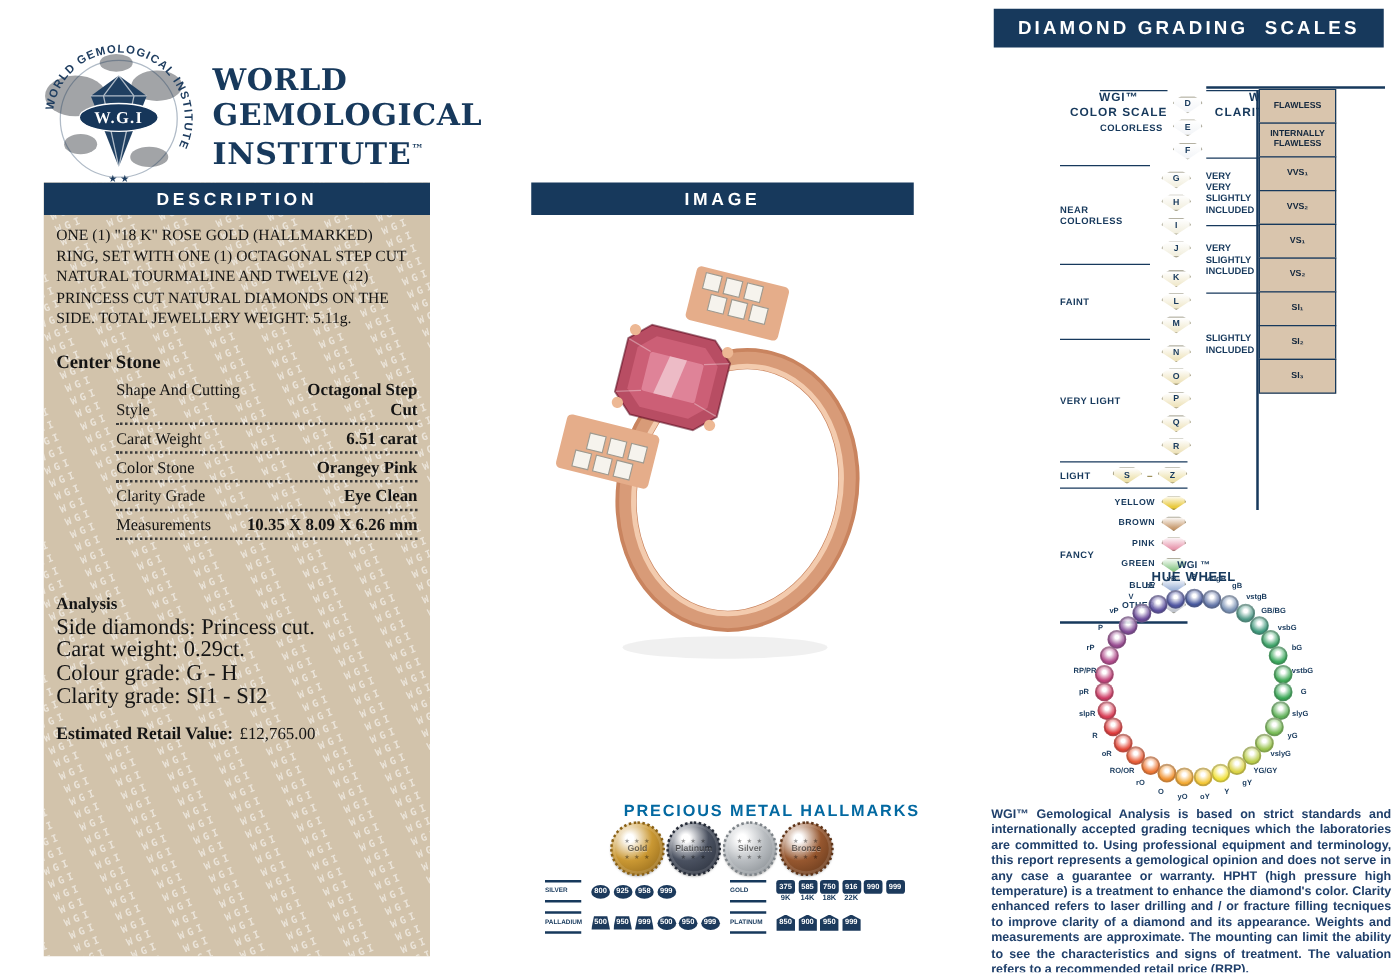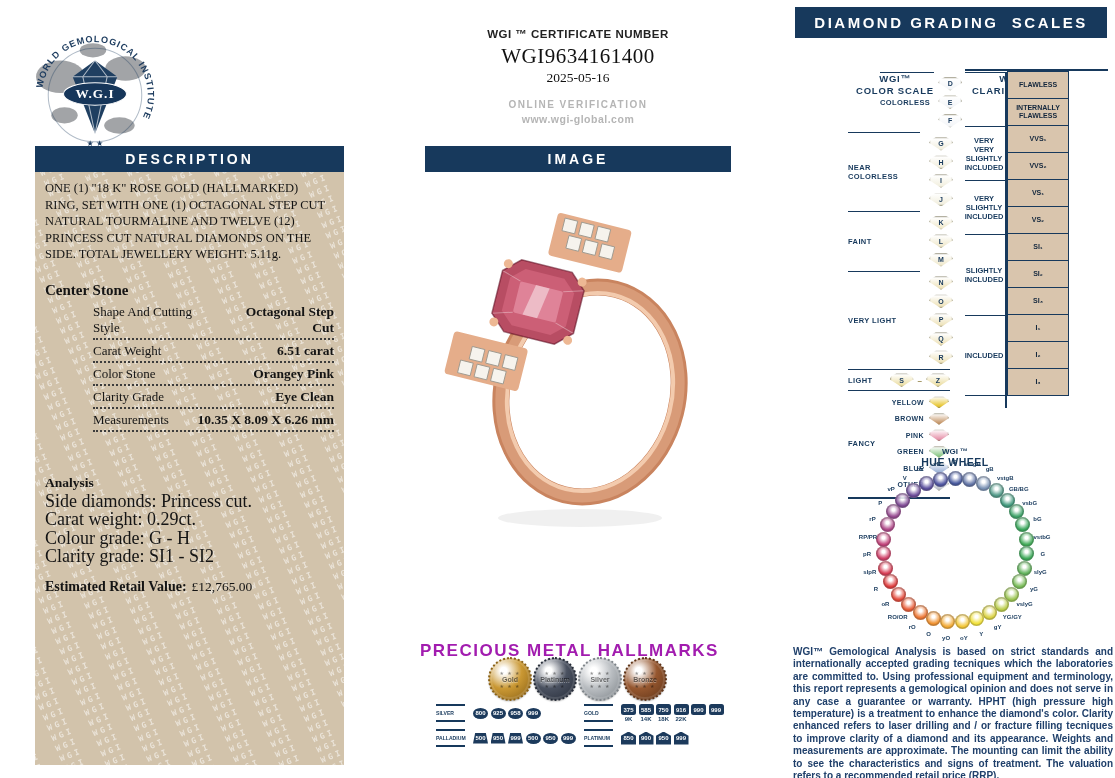--- a/index.html
+++ b/index.html
@@ -43,22 +43,22 @@
   .cert-date{font-family:"Liberation Serif",serif;font-size:13.5px;color:#111;margin-top:1px;}
   .ver-label{margin-top:13px;font-weight:bold;font-size:10px;color:#b5b5b5;letter-spacing:1.5px;}
   .ver-url{margin-top:3px;font-weight:bold;font-size:10.5px;color:#b5b5b5;letter-spacing:.5px;}
   .image-bar{position:absolute;left:425px;top:146px;width:306px;height:26px;}
   .ring-wrap{position:absolute;left:430px;top:174px;width:296px;height:372px;}
   .disclaimer{position:absolute;left:436px;top:551px;width:284px;height:75px;box-sizing:border-box;
               border:1.5px solid #555;border-radius:10px;display:flex;align-items:center;justify-content:center;
               padding:4px 12px;}
   .disclaimer p{margin:0;text-align:center;font-family:"Liberation Serif",serif;font-weight:bold;
                 font-size:9px;line-height:11.5px;color:#1c2b3a;}
-  .pm-header{position:absolute;left:420px;top:641px;width:316px;text-align:left;
-             font-weight:bold;font-size:17px;color:#a21caf;letter-spacing:1.5px;}
+  .pm-header{position:absolute;left:420px;top:641px;width:316px;text-align:right;
+             font-weight:bold;font-size:13px;color:#0369a1;letter-spacing:1.5px;}
   .medals{position:absolute;left:489px;top:658px;display:flex;}
   .medal{position:relative;width:42px;height:42px;border-radius:50%;margin-right:3px;
          background:radial-gradient(circle at 35% 30%, rgba(255,255,255,.25) 0 8%, var(--c) 45%, var(--d) 95%);
          box-shadow:0 1px 2px rgba(0,0,0,.4), inset 0 0 0 3px rgba(255,255,255,.12);
          outline:2px dotted var(--d);outline-offset:-1px;
          display:flex;flex-direction:column;align-items:center;justify-content:center;}
   .m-name{font-weight:bold;font-size:7px;color:rgba(0,0,0,.55);text-shadow:0 .5px 0 rgba(255,255,255,.35);}
   .m-stars{font-size:5px;line-height:6px;color:rgba(0,0,0,.4);letter-spacing:1px;}
   .hm-left{position:absolute;left:436px;top:704px;width:146px;}
   .hm-right{position:absolute;left:584px;top:704px;width:152px;}
@@ -106,21 +106,21 @@
   .fancy-row{display:flex;align-items:center;height:16.5px;}
   .fancy-name{width:46px;text-align:right;padding-right:5px;font-weight:bold;font-size:7px;color:#17395c;letter-spacing:.4px;}
   .cs-bottom{width:102px;height:1.5px;background:#17395c;margin-top:4px;}
 
   .cl-wrap{position:absolute;left:965px;top:72px;width:145px;}
   .cl-vline{position:absolute;left:40px;top:0;width:1.5px;height:336px;background:#17395c;}
   .cl-group{display:flex;}
   .cl-group.lined .cl-glabel{border-top:1.5px solid #17395c;}
   .cl-group.last .cl-glabel{border-bottom:1.5px solid #17395c;}
   .cl-glabel{width:42px;box-sizing:border-box;padding:0 4px 0 0;display:flex;align-items:center;justify-content:center;
-             text-align:center;font-weight:bold;font-size:7.5px;line-height:9px;color:#17395c;}
+             text-align:left;font-weight:bold;font-size:7.5px;line-height:9px;color:#17395c;}
   .cl-boxes{display:flex;flex-direction:column;width:62px;}
   .cl-box{height:28px;box-sizing:border-box;background:#d9c5ad;border:1px solid #17395c;margin-top:-1px;
           display:flex;align-items:center;justify-content:center;text-align:center;
           font-weight:bold;font-size:7px;line-height:8.5px;color:#12263c;padding:0 4px;}
 
   .hue-host{position:absolute;left:840px;top:445px;width:230px;height:200px;}
   .hue-title{position:absolute;left:0;top:2px;width:100%;text-align:center;color:#17395c;font-weight:bold;}
   .hue-title .t1{font-size:8px;}
   .hue-title .t2{font-size:10.5px;letter-spacing:.5px;}
   .stone{position:absolute;width:15px;height:15px;border-radius:50%;
@@ -159,20 +159,25 @@
         <line x1="60" y1="26" x2="72" y2="42"></line>
         <line x1="48" y1="42" x2="60" y2="98"></line>
         <line x1="72" y1="42" x2="60" y2="98"></line>
       </g>
     </g>
     <ellipse cx="60" cy="59" rx="31" ry="11" fill="#16365a" stroke="#ffffff" stroke-width="1"></ellipse>
     <text x="60" y="63" text-anchor="middle" font-family="Liberation Serif, serif" font-weight="bold" font-size="13" fill="#ffffff" letter-spacing="1">W.G.I</text>
     <text x="60" y="110" text-anchor="middle" font-size="8" fill="#1d3c5f">★ ★</text>
   </svg>
 
+  <div class="brand-title">
+    <div>WORLD</div>
+    <div>GEMOLOGICAL</div>
+    <div><span>INSTITUTE</span><sup>™</sup></div>
+  </div>
 
   <section class="left-panel">
     <div class="pattern">
       <div class="pattern-inner" id="pattern-inner">WGI  WGI  WGI  WGI  WGI  WGI  WGI  WGI  WGI  WGI  WGI  WGI  WGI  WGI  WGI  WGI  WGI  WGI  WGI  WGI  WGI  WGI  WGI  WGI  WGI  WGI  WGI  WGI  WGI  WGI  WGI  WGI  WGI  WGI  WGI  WGI  WGI  WGI  WGI  WGI  WGI  WGI  WGI  WGI  WGI  WGI  WGI  WGI  WGI  WGI  WGI  WGI  WGI  WGI  WGI  WGI  WGI  WGI  WGI  WGI  WGI  WGI  WGI  WGI  WGI  WGI  WGI  WGI  WGI  WGI  WGI  WGI  WGI  WGI  WGI  WGI  WGI  WGI  WGI  WGI  WGI  WGI  WGI  WGI  WGI  WGI  WGI  WGI  WGI  WGI  WGI  WGI  WGI  WGI  WGI  WGI  WGI  WGI  WGI  WGI  WGI  WGI  WGI  WGI  WGI  WGI  WGI  WGI  WGI  WGI  WGI  WGI  WGI  WGI  WGI  WGI  WGI  WGI  WGI  WGI  WGI  WGI  WGI  WGI  WGI  WGI  WGI  WGI  WGI  WGI  WGI  WGI  WGI  WGI  WGI  WGI  WGI  WGI  WGI  WGI  WGI  WGI  WGI  WGI  WGI  WGI  WGI  WGI  WGI  WGI  WGI  WGI  WGI  WGI  WGI  WGI  WGI  WGI  WGI  WGI  WGI  WGI  WGI  WGI  WGI  WGI  WGI  WGI  WGI  WGI  WGI  WGI  WGI  WGI  WGI  WGI  WGI  WGI  WGI  WGI  WGI  WGI  WGI  WGI  WGI  WGI  WGI  WGI  WGI  WGI  WGI  WGI  WGI  WGI  WGI  WGI  WGI  WGI  WGI  WGI  WGI  WGI  WGI  WGI  WGI  WGI  WGI  WGI  WGI  WGI  WGI  WGI  WGI  WGI  WGI  WGI  WGI  WGI  WGI  WGI  WGI  WGI  WGI  WGI  WGI  WGI  WGI  WGI  WGI  WGI  WGI  WGI  WGI  WGI  WGI  WGI  WGI  WGI  WGI  WGI  WGI  WGI  WGI  WGI  WGI  WGI  WGI  WGI  WGI  WGI  WGI  WGI  WGI  WGI  WGI  WGI  WGI  WGI  WGI  WGI  WGI  WGI  WGI  WGI  WGI  WGI  WGI  WGI  WGI  WGI  WGI  WGI  WGI  WGI  WGI  WGI  WGI  WGI  WGI  WGI  WGI  WGI  WGI  WGI  WGI  WGI  WGI  WGI  WGI  WGI  WGI  WGI  WGI  WGI  WGI  WGI  WGI  WGI  WGI  WGI  WGI  WGI  WGI  WGI  WGI  WGI  WGI  WGI  WGI  WGI  WGI  WGI  WGI  WGI  WGI  WGI  WGI  WGI  WGI  WGI  WGI  WGI  WGI  WGI  WGI  WGI  WGI  WGI  WGI  WGI  WGI  WGI  WGI  WGI  WGI  WGI  WGI  WGI  WGI  WGI  WGI  WGI  WGI  WGI  WGI  WGI  WGI  WGI  WGI  WGI  WGI  WGI  WGI  WGI  WGI  WGI  WGI  WGI  WGI  WGI  WGI  WGI  WGI  WGI  WGI  WGI  WGI  WGI  WGI  WGI  WGI  WGI  WGI  WGI  WGI  WGI  WGI  WGI  WGI  WGI  WGI  WGI  WGI  WGI  WGI  WGI  WGI  WGI  WGI  WGI  WGI  WGI  WGI  WGI  WGI  WGI  WGI  WGI  WGI  WGI  WGI  WGI  WGI  WGI  WGI  WGI  WGI  WGI  WGI  WGI  WGI  WGI  WGI  WGI  WGI  WGI  WGI  WGI  WGI  WGI  WGI  WGI  WGI  WGI  WGI  WGI  WGI  WGI  WGI  WGI  WGI  WGI  WGI  WGI  WGI  WGI  WGI  WGI  WGI  WGI  WGI  WGI  WGI  WGI  WGI  WGI  WGI  WGI  WGI  WGI  WGI  WGI  WGI  WGI  WGI  WGI  WGI  WGI  WGI  WGI  WGI  WGI  WGI  WGI  WGI  WGI  WGI  WGI  WGI  WGI  WGI  WGI  WGI  WGI  WGI  WGI  WGI  WGI  WGI  WGI  WGI  WGI  WGI  WGI  WGI  WGI  WGI  WGI  WGI  WGI  WGI  WGI  WGI  WGI  WGI  WGI  WGI  WGI  WGI  WGI  WGI  WGI  WGI  WGI  WGI  WGI  WGI  WGI  WGI  WGI  WGI  WGI  WGI  WGI  WGI  WGI  WGI  WGI  WGI  WGI  WGI  WGI  WGI  WGI  WGI  WGI  WGI  WGI  WGI  WGI  WGI  WGI  WGI  WGI  WGI  WGI  WGI  WGI  WGI  WGI  WGI  WGI  WGI  WGI  WGI  WGI  WGI  WGI  WGI  WGI  WGI  WGI  WGI  WGI  WGI  WGI  WGI  WGI  WGI  WGI  WGI  WGI  WGI  WGI  WGI  WGI  WGI  WGI  WGI  WGI  WGI  WGI  WGI  WGI  WGI  WGI  WGI  WGI  WGI  WGI  WGI  WGI  WGI  WGI  WGI  WGI  WGI  WGI  WGI  WGI  WGI  WGI  WGI  WGI  WGI  WGI  WGI  WGI  WGI  WGI  WGI  WGI  WGI  WGI  WGI  WGI  WGI  WGI  WGI  WGI  WGI  WGI  WGI  WGI  WGI  WGI  WGI  WGI  WGI  WGI  WGI  WGI  WGI  WGI  WGI  WGI  WGI  WGI  WGI  WGI  WGI  WGI  WGI  WGI  WGI  WGI  WGI  WGI  WGI  WGI  WGI  WGI  WGI  WGI  WGI  WGI  WGI  WGI  WGI  WGI  WGI  WGI  WGI  WGI  WGI  WGI  WGI  WGI  WGI  WGI  WGI  WGI  WGI  WGI  WGI  WGI  WGI  WGI  WGI  WGI  WGI  WGI  WGI  WGI  WGI  WGI  WGI  WGI  WGI  WGI  WGI  WGI  WGI  WGI  WGI  WGI  WGI  WGI  WGI  WGI  WGI  WGI  WGI  WGI  WGI  WGI  WGI  WGI  WGI  WGI  WGI  WGI  WGI  WGI  WGI  WGI  WGI  WGI  WGI  WGI  WGI  WGI  WGI  WGI  WGI  WGI  WGI  WGI  WGI  WGI  WGI  WGI  WGI  WGI  WGI  WGI  WGI  WGI  WGI  WGI  WGI  WGI  WGI  WGI  WGI  WGI  WGI  WGI  WGI  WGI  WGI  WGI  WGI  WGI  WGI  WGI  WGI  WGI  WGI  WGI  WGI  WGI  WGI  WGI  WGI  WGI  WGI  WGI  WGI  WGI  WGI  WGI  WGI  WGI  WGI  WGI  WGI  WGI  WGI  WGI  WGI  WGI  WGI  WGI  WGI  WGI  WGI  WGI  WGI  WGI  WGI  WGI  WGI  WGI  WGI  WGI  WGI  WGI  WGI  WGI  WGI  WGI  WGI  WGI  WGI  WGI  WGI  WGI  WGI  WGI  WGI  WGI  WGI  WGI  WGI  WGI  WGI  WGI  WGI  WGI  WGI  WGI  WGI  WGI  WGI  WGI  WGI  WGI  WGI  WGI  WGI  WGI  WGI  WGI  WGI  WGI  WGI  WGI  WGI  WGI  WGI  WGI  WGI  WGI  WGI  WGI  WGI  WGI  WGI  WGI  WGI  WGI  WGI  WGI  WGI  WGI  WGI  WGI  WGI  WGI  WGI  WGI  WGI  WGI  WGI  WGI  WGI  WGI  WGI  WGI  WGI  WGI  WGI  WGI  WGI  WGI  WGI  WGI  WGI  WGI  WGI  WGI  WGI  WGI  WGI  WGI  WGI  WGI  WGI  WGI  WGI  WGI  WGI  WGI  WGI  WGI  WGI  WGI  WGI  WGI  WGI  WGI  WGI  WGI  WGI  WGI  WGI  WGI  WGI  WGI  WGI  WGI  WGI  WGI  WGI  WGI  WGI  WGI  WGI  WGI  WGI  WGI  WGI  WGI  WGI  WGI  WGI  WGI  WGI  WGI  WGI  WGI  WGI  WGI  WGI  WGI  WGI  WGI  WGI  WGI  WGI  WGI  WGI  WGI  WGI  WGI  WGI  WGI  WGI  WGI  WGI  WGI  WGI  WGI  WGI  WGI  WGI  WGI  WGI  WGI  WGI  WGI  WGI  WGI  WGI  WGI  WGI  WGI  WGI  WGI  WGI  WGI  WGI  WGI  WGI  WGI  WGI  WGI  WGI  WGI  WGI  WGI  WGI  WGI  WGI  WGI  WGI  WGI  WGI  WGI  WGI  WGI  WGI  WGI  WGI  WGI  WGI  WGI  WGI  WGI  WGI  WGI  WGI  WGI  WGI  WGI  WGI  WGI  WGI  WGI  WGI  WGI  WGI  WGI  WGI  WGI  WGI  WGI  WGI  WGI  WGI  WGI  WGI  WGI  WGI  WGI  WGI  WGI  WGI  WGI  WGI  WGI  WGI  WGI  WGI  WGI  WGI  WGI  WGI  WGI  WGI  WGI  WGI  WGI  WGI  WGI  WGI  WGI  WGI  WGI  WGI  WGI  WGI  WGI  WGI  WGI  WGI  WGI  WGI  WGI  WGI  WGI  WGI  WGI  WGI  WGI  WGI  WGI  WGI  WGI  WGI  WGI  WGI  WGI  WGI  WGI  WGI  WGI  WGI  WGI  WGI  WGI  WGI  WGI  WGI  WGI  WGI  WGI  WGI  WGI  WGI  WGI  WGI  WGI  WGI  WGI  WGI  WGI  WGI  WGI  WGI  WGI  WGI  WGI  WGI  WGI  WGI  WGI  WGI  WGI  WGI  WGI  WGI  WGI  WGI  WGI  WGI  WGI  WGI  WGI  WGI  WGI  WGI  WGI  WGI  WGI  WGI  WGI  WGI  WGI  WGI  WGI  WGI  WGI  WGI  WGI  WGI  WGI  WGI  WGI  WGI  WGI  WGI  WGI  WGI  WGI  WGI  WGI  WGI  WGI  WGI  WGI  WGI  WGI  WGI  WGI  WGI  WGI  WGI  WGI  WGI  WGI  WGI  WGI  WGI  WGI  WGI  WGI  WGI  WGI  WGI  WGI  WGI  WGI  WGI  WGI  WGI  WGI  WGI  WGI  WGI  WGI  WGI  WGI  WGI  WGI  WGI  WGI  WGI  WGI  WGI  WGI  WGI  WGI  WGI  WGI  WGI  WGI  WGI  WGI  WGI  WGI  WGI  WGI  WGI  WGI  WGI  WGI  WGI  WGI  WGI  WGI  WGI  WGI  WGI  WGI  WGI  WGI  WGI  WGI  WGI  WGI  WGI  WGI  WGI  WGI  WGI  WGI  WGI  WGI  WGI  WGI  WGI  WGI  WGI  WGI  WGI  WGI  WGI  WGI  WGI  WGI  WGI  WGI  WGI  WGI  WGI  WGI  WGI  WGI  WGI  WGI  WGI  WGI  WGI  WGI  WGI  WGI  WGI  WGI  WGI  WGI  WGI  WGI  WGI  WGI  WGI  WGI  WGI  WGI  WGI  WGI  WGI  WGI  WGI  WGI  WGI  WGI  WGI  WGI  WGI  WGI  WGI  WGI  WGI  WGI  WGI  WGI  WGI  WGI  WGI  WGI  WGI  WGI  WGI  WGI  WGI  WGI  WGI  WGI  WGI  WGI  WGI  WGI  WGI  WGI  WGI  WGI  WGI  WGI  WGI  WGI  WGI  WGI  WGI  WGI  WGI  WGI  WGI  WGI  WGI  WGI  WGI  WGI  WGI  WGI  WGI  WGI  WGI  WGI  WGI  WGI  WGI  WGI  WGI  WGI  WGI  WGI  WGI  WGI  WGI  WGI  WGI  WGI  WGI  WGI  WGI  WGI  WGI  WGI  WGI  WGI  WGI  WGI  WGI  WGI  WGI  WGI  WGI  WGI  WGI  WGI  WGI  WGI  WGI  WGI  WGI  WGI  WGI  WGI  WGI  WGI  WGI  WGI  WGI  WGI  WGI  WGI  WGI  WGI  WGI  WGI  WGI  WGI  WGI  WGI  WGI  WGI  WGI  WGI  WGI  WGI  WGI  WGI  WGI  WGI  WGI  WGI  WGI  WGI  WGI  WGI  WGI  WGI  WGI  WGI  WGI  WGI  WGI  WGI  WGI  WGI  WGI  WGI  WGI  WGI  WGI  WGI  WGI  WGI  WGI  WGI  WGI  WGI  WGI  WGI  WGI  WGI  WGI  WGI  WGI  WGI  WGI  WGI  WGI  WGI  WGI  WGI  WGI  WGI  WGI  WGI  WGI  WGI  WGI  WGI  WGI  WGI  WGI  WGI  WGI  WGI  WGI  WGI  WGI  WGI  WGI  WGI  WGI  WGI  WGI  WGI  WGI  WGI  WGI  WGI  WGI  WGI  WGI  WGI  WGI  WGI  WGI  WGI  WGI  WGI  WGI  WGI  WGI  WGI  WGI  WGI  WGI  WGI  WGI  WGI  WGI  WGI  WGI  WGI  WGI  WGI  WGI  WGI  WGI  WGI  WGI  WGI  WGI  WGI  WGI  WGI  WGI  WGI  WGI  WGI  WGI  WGI  WGI  WGI  WGI  WGI  WGI  WGI  WGI  WGI  WGI  WGI  WGI  WGI  WGI  WGI  WGI  WGI  WGI  WGI  WGI  WGI  WGI  WGI  WGI  WGI  WGI  WGI  WGI  WGI  WGI  WGI  WGI  WGI  WGI  WGI  WGI  WGI  WGI  WGI  WGI  WGI  WGI  WGI  WGI  WGI  WGI  WGI  WGI  WGI  WGI  WGI  WGI  WGI  WGI  WGI  WGI  WGI  WGI  WGI  WGI  WGI  WGI  WGI  WGI  WGI  WGI  WGI  WGI  WGI  WGI  WGI  WGI  WGI  WGI  WGI  WGI  WGI  WGI  WGI  WGI  WGI  WGI  WGI  WGI  WGI  WGI  WGI  WGI  WGI  WGI  WGI  WGI  WGI  WGI  WGI  WGI  WGI  WGI  WGI  WGI  WGI  WGI  WGI  WGI  WGI  WGI  WGI  WGI  WGI  WGI  WGI  WGI  WGI  WGI  WGI  WGI  WGI  WGI  WGI  WGI  WGI  WGI  WGI  WGI  WGI  WGI  WGI  WGI  WGI  WGI  WGI  WGI  WGI  WGI  WGI  WGI  WGI  WGI  WGI  WGI  WGI  WGI  WGI  WGI  WGI  WGI  WGI  WGI  WGI  WGI  WGI  WGI  WGI  WGI  WGI  WGI  WGI  WGI  WGI  WGI  WGI  WGI  WGI  WGI  WGI  WGI  WGI  WGI  WGI  WGI  WGI  WGI  WGI  WGI  WGI  WGI  WGI  WGI  WGI  WGI  WGI  WGI  WGI  WGI  WGI  WGI  WGI  WGI  WGI  WGI  WGI  WGI  WGI  WGI  WGI  WGI  WGI  WGI  WGI  WGI  WGI  WGI  WGI  WGI  WGI  WGI  WGI  WGI  WGI  WGI  WGI  WGI  WGI  WGI  WGI  WGI  WGI  WGI  WGI  WGI  WGI  WGI  WGI  WGI  WGI  WGI  WGI  WGI  WGI  WGI  WGI  WGI  WGI  WGI  WGI  WGI  WGI  WGI  WGI  WGI  WGI  WGI  WGI  WGI  WGI  WGI  WGI  WGI  WGI  WGI  WGI  WGI  WGI  WGI  WGI  WGI  WGI  WGI  WGI  WGI  WGI  WGI  WGI  WGI  WGI  WGI  WGI  WGI  WGI  WGI  WGI  WGI  WGI  WGI  WGI  WGI  WGI  WGI  WGI  WGI  WGI  WGI  WGI  WGI  WGI  WGI  WGI  WGI  WGI  WGI  WGI  WGI  WGI  WGI  WGI  WGI  WGI  WGI  WGI  WGI  WGI  WGI  WGI  </div>
     </div>
     <div class="bar">DESCRIPTION</div>
     <div class="left-content">
       <p class="desc-text">ONE (1) "18 K" ROSE GOLD (HALLMARKED) RING, SET WITH ONE (1) OCTAGONAL STEP CUT NATURAL TOURMALINE AND TWELVE (12) PRINCESS CUT NATURAL DIAMONDS ON THE SIDE. TOTAL JEWELLERY WEIGHT: 5.11g.</p>
       <h2 class="cs-heading">Center Stone</h2>
       <div id="stone-rows">
@@ -203,27 +208,20 @@
           <div class="comment-line">Carat weight: 0.29ct.</div>
           <div class="comment-line">Colour grade: G - H</div>
           <div class="comment-line">Clarity grade: SI1 - SI2</div>
         </div>
       <p class="retail">
         <span class="retail-label">Estimated Retail Value:</span><span class="retail-value">£12,765.00</span>
       </p>
     </div>
   </section>
 
-  <div class="mid-head">
-    <div class="cert-label">WGI ™ CERTIFICATE NUMBER</div>
-    <div class="cert-number">WGI9634161400</div>
-    <div class="cert-date">2025-05-16</div>
-    <div class="ver-label">ONLINE VERIFICATION</div>
-    <div class="ver-url">www.wgi-global.com</div>
-  </div>
 
   <div class="bar image-bar">IMAGE</div>
 
   <div class="ring-wrap">
     <svg viewBox="0 0 296 372" width="296" height="372">
       <ellipse cx="150" cy="344" rx="82" ry="9" fill="rgba(0,0,0,0.06)"></ellipse>
       <g transform="rotate(14 160 218)">
         <ellipse cx="160" cy="218" rx="88" ry="106" fill="none" stroke="#c9845f" stroke-width="17"></ellipse>
         <ellipse cx="160" cy="218" rx="87" ry="105" fill="none" stroke="#d89b78" stroke-width="13"></ellipse>
         <ellipse cx="160" cy="218" rx="82" ry="100" fill="none" stroke="#f3cbae" stroke-width="4"></ellipse>
@@ -519,28 +517,20 @@
             <div class="cl-box">VS₁</div>
             <div class="cl-box">VS₂</div>
           </div>
         </div>
         <div class="cl-group lined">
           <div class="cl-glabel">SLIGHTLY INCLUDED</div>
           <div class="cl-boxes">
             <div class="cl-box">SI₁</div>
             <div class="cl-box">SI₂</div>
             <div class="cl-box">SI₃</div>
-          </div>
-        </div>
-        <div class="cl-group lined last">
-          <div class="cl-glabel">INCLUDED</div>
-          <div class="cl-boxes">
-            <div class="cl-box">I₁</div>
-            <div class="cl-box">I₂</div>
-            <div class="cl-box">I₃</div>
           </div>
         </div>
       </div>
   </div>
 
   <div class="hue-host" id="hue-host">
     <div class="hue-title">
       <div class="t1">WGI ™</div>
       <div class="t2">HUE WHEEL</div>
     </div>

